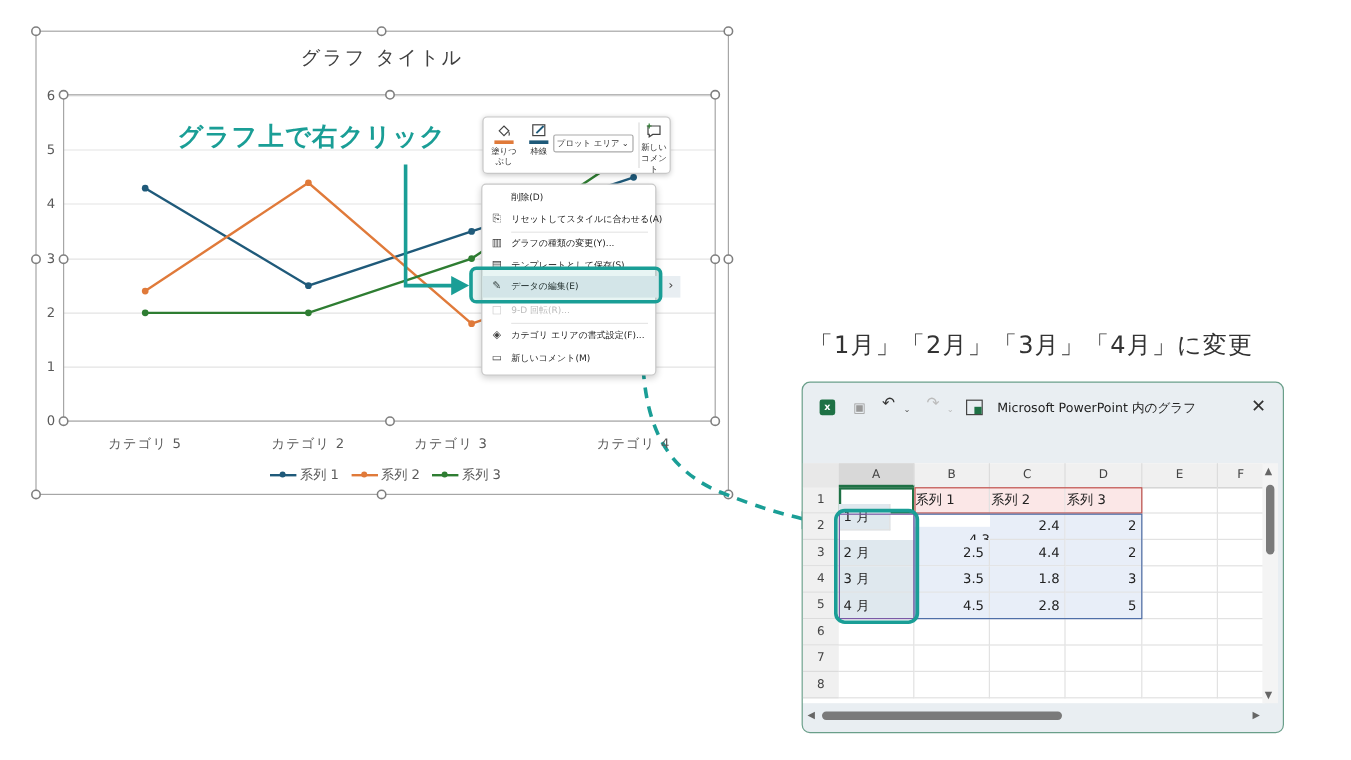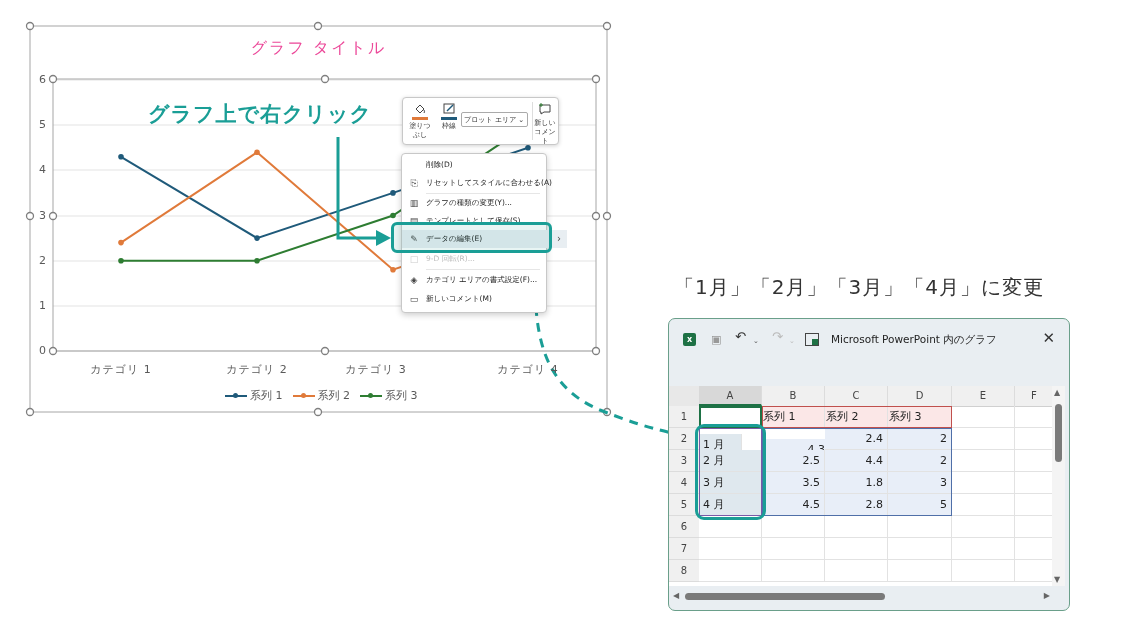--- a/index.html
+++ b/index.html
@@ -7,21 +7,21 @@
     width:1126px; height:633px; position:relative; overflow:hidden;
     background:#ffffff;
     font-family:"DejaVu Sans","Liberation Sans",sans-serif;
     color:#595959;
   }
 
   
   #chart-svg { position:absolute; left:0; top:0; }
 
   .chart-title { position:absolute; left:30px; width:577px; top:38px; text-align:center;
-    font-size:16px; color:#ec4899; letter-spacing:2px; }
+    font-size:16px; color:#404040; letter-spacing:2px; }
   .ytick { position:absolute; left:34px; width:12px; text-align:right; font-size:11px; color:#595959; }
   .xtick { position:absolute; top:362px; width:120px; text-align:center; font-size:11px; color:#595959; letter-spacing:1px; }
   .legend { position:absolute; top:388px; left:225px; display:flex; gap:10px; font-size:11px; color:#595959; }
   .legend-item { display:flex; align-items:center; gap:3px; }
   .legend-swatch { width:22px; height:2px; position:relative; }
   .legend-swatch::after { content:""; position:absolute; left:8px; top:-2px; width:5px; height:5px; border-radius:50%; background:inherit; }
 
   .annotation { position:absolute; left:148px; top:100px; font-size:21px; font-weight:bold; color:#1a9e96; letter-spacing:1px; }
 
   
@@ -171,21 +171,21 @@
 <div class="chart-title">グラフ タイトル</div>
 
 <div class="ytick" style="top:73px">6</div>
 <div class="ytick" style="top:118px">5</div>
 <div class="ytick" style="top:163px">4</div>
 <div class="ytick" style="top:209px">3</div>
 <div class="ytick" style="top:254px">2</div>
 <div class="ytick" style="top:299px">1</div>
 <div class="ytick" style="top:344px">0</div>
 
-<div class="xtick" style="left:61px">カテゴリ 1</div>
+<div class="xtick" style="left:61px">カテゴリ 5</div>
 <div class="xtick" style="left:197px">カテゴリ 2</div>
 <div class="xtick" style="left:316px">カテゴリ 3</div>
 <div class="xtick" style="left:468px">カテゴリ 4</div>
 
 <div class="legend">
   <div class="legend-item">
     <span class="legend-swatch" style="background:#1f5a7a"></span>
     <span>系列 1</span>
   </div>
   <div class="legend-item">
@@ -306,21 +306,21 @@
     <div class="xl-rowhdr" style="top:152px">7</div>
     <div class="xl-rowhdr" style="top:174px">8</div>
 
     <div class="xl-cell sel" style="left:30px;top:20px;width:63px"></div>
     <div class="xl-cell hdr" style="left:93px;top:20px;width:63px;padding-left:1px">系列 1</div>
     <div class="xl-cell hdr" style="left:156px;top:20px;width:63px;padding-left:1px">系列 2</div>
     <div class="xl-cell hdr" style="left:219px;top:20px;width:64px;padding-left:1px">系列 3</div>
     <div class="xl-cell" style="left:283px;top:20px;width:63px"></div>
     <div class="xl-cell" style="left:346px;top:20px;width:39px"></div>
 
-    <div class="xl-cell cat" style="left:30px;top:48px;width:43px">1 月</div>
+    <div class="xl-cell cat" style="left:30px;top:34px;width:43px">1 月</div>
     <div class="xl-cell val num" style="left:93px;top:53px;width:68px">4.3</div>
     <div class="xl-cell val num" style="left:156px;top:42px;width:63px">2.4</div>
     <div class="xl-cell val num" style="left:219px;top:42px;width:64px">2</div>
     <div class="xl-cell" style="left:283px;top:42px;width:63px"></div>
     <div class="xl-cell" style="left:346px;top:42px;width:39px"></div>
 
     <div class="xl-cell cat" style="left:30px;top:64px;width:63px">2 月</div>
     <div class="xl-cell val num" style="left:93px;top:64px;width:63px">2.5</div>
     <div class="xl-cell val num" style="left:156px;top:64px;width:63px">4.4</div>
     <div class="xl-cell val num" style="left:219px;top:64px;width:64px">2</div>

